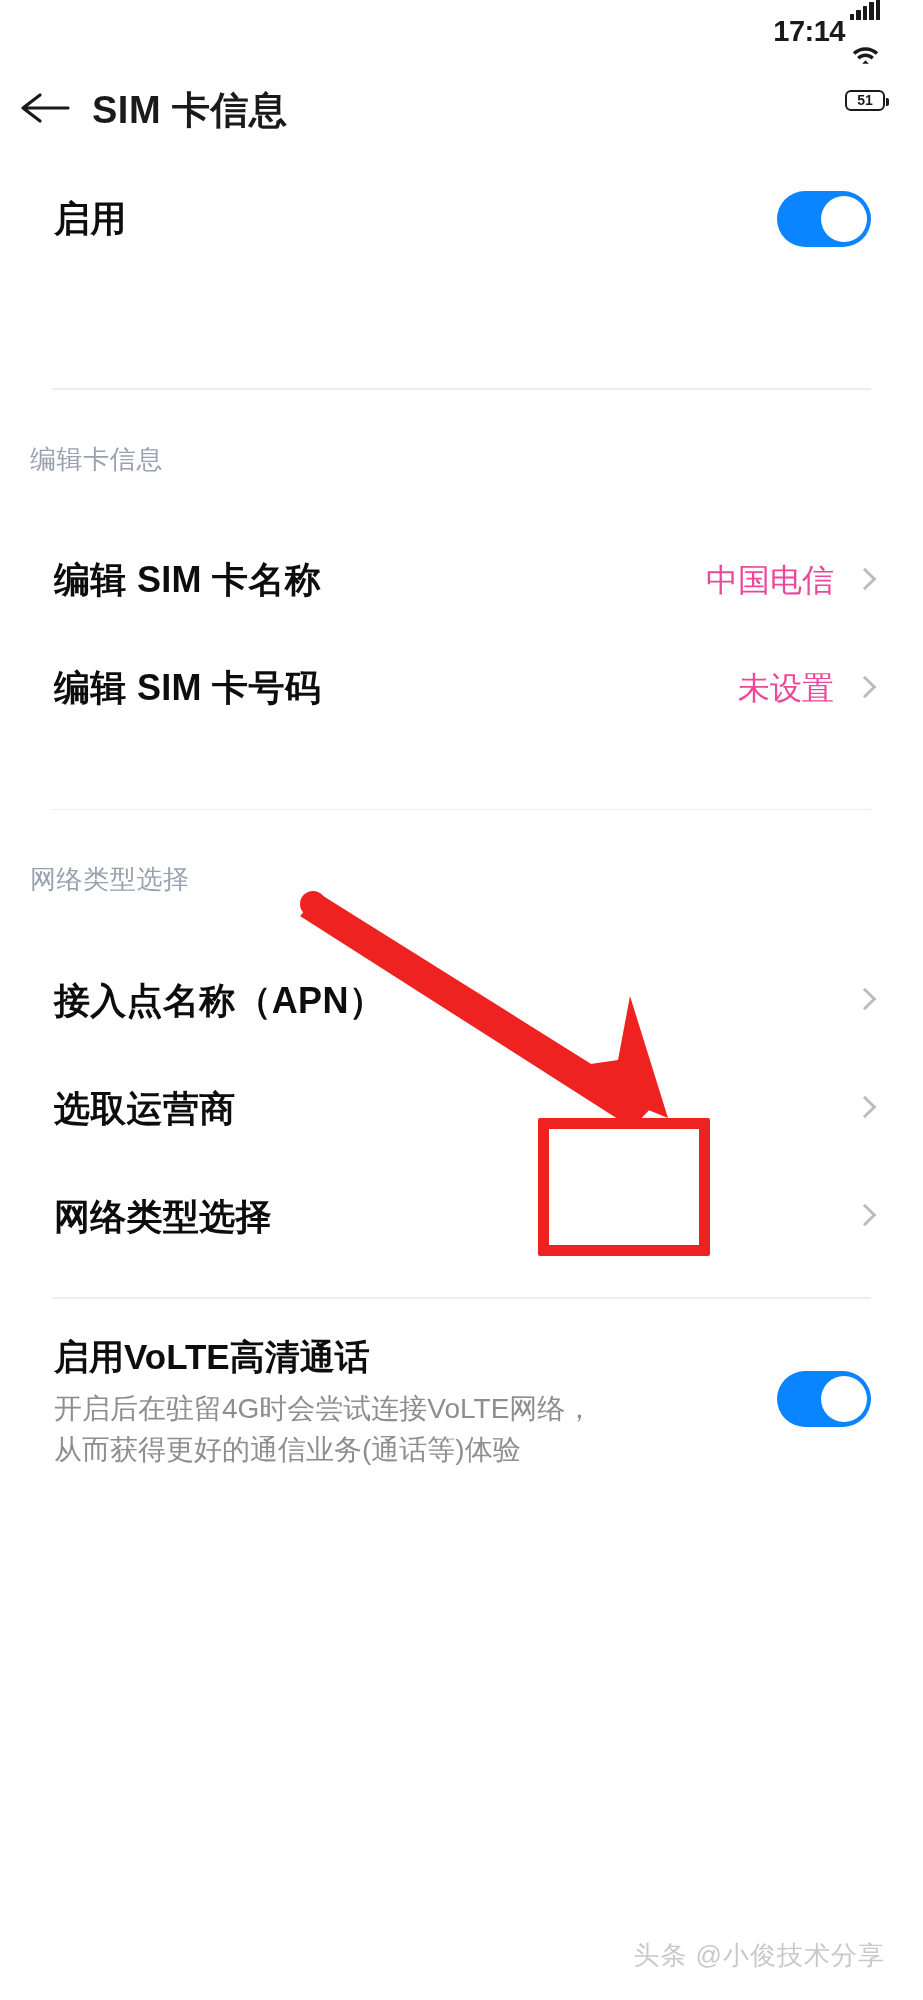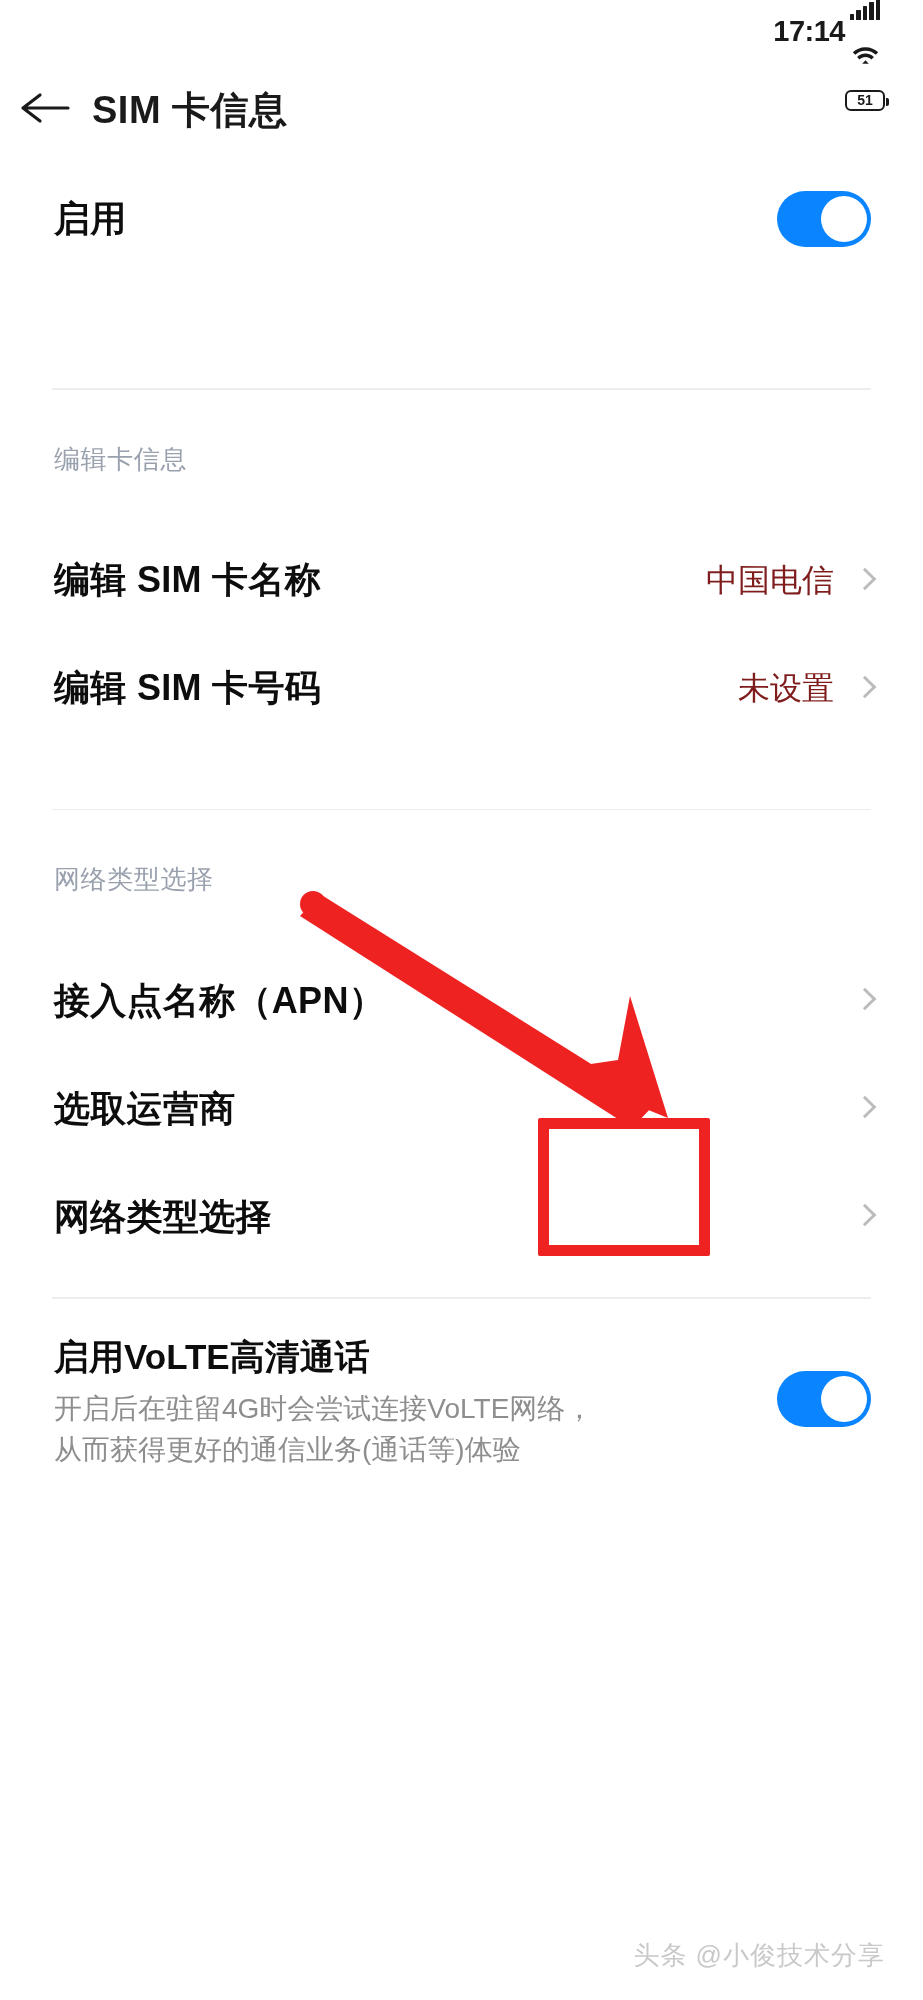--- a/index.html
+++ b/index.html
@@ -125,21 +125,21 @@
     color: #0d0d0d;
     letter-spacing: 0.3px;
   }
   .row-right {
     display: flex;
     align-items: center;
     gap: 22px;
   }
   .row-value {
     font-size: 32px;
-    color: #7f1d1d;
+    color: #ec4899;
     font-weight: 400;
   }
   .chev {
     width: 15px; height: 26px;
     position: relative;
     flex: none;
   }
   .chev::before {
     content: "";
     position: absolute;
@@ -155,21 +155,21 @@
 
   .divider {
     height: 1.6px;
     background: #ededed;
     margin: 0 52px;
   }
 
   .section-label {
     font-size: 26px;
     color: #9aa1ae;
-    padding: 0 54px;
+    padding: 0 30px;
     letter-spacing: 0.6px;
   }
 
   
   .switch {
     width: 94px;
     height: 56px;
     border-radius: 28px;
     background: #0b84ff;
     position: relative;

